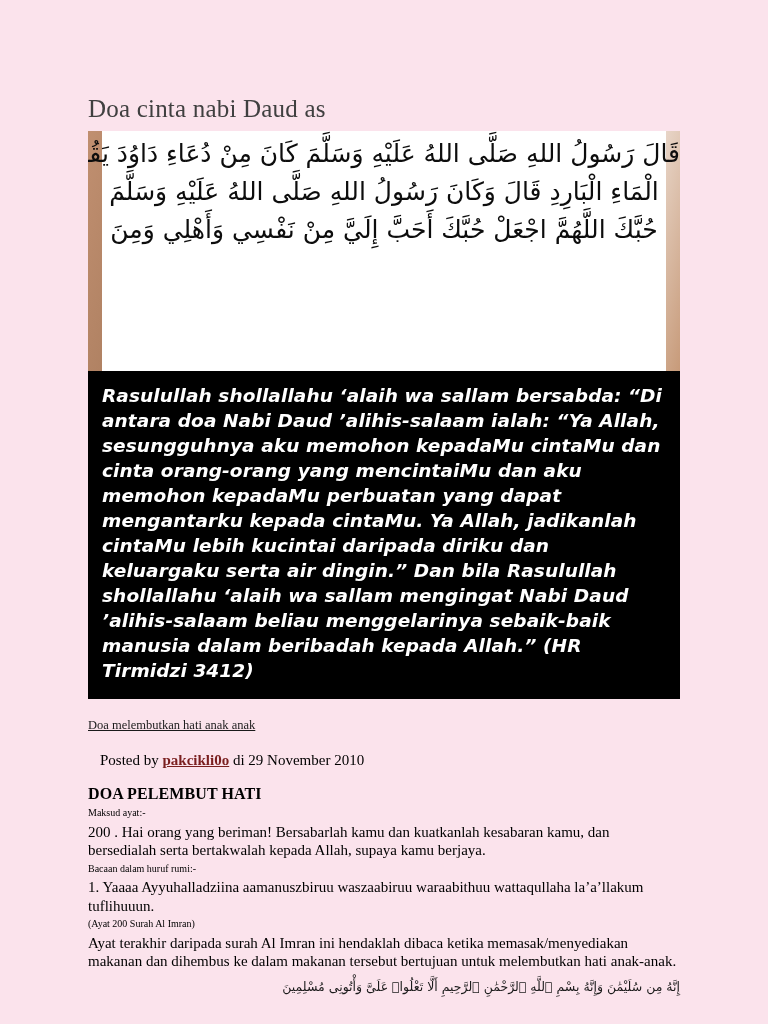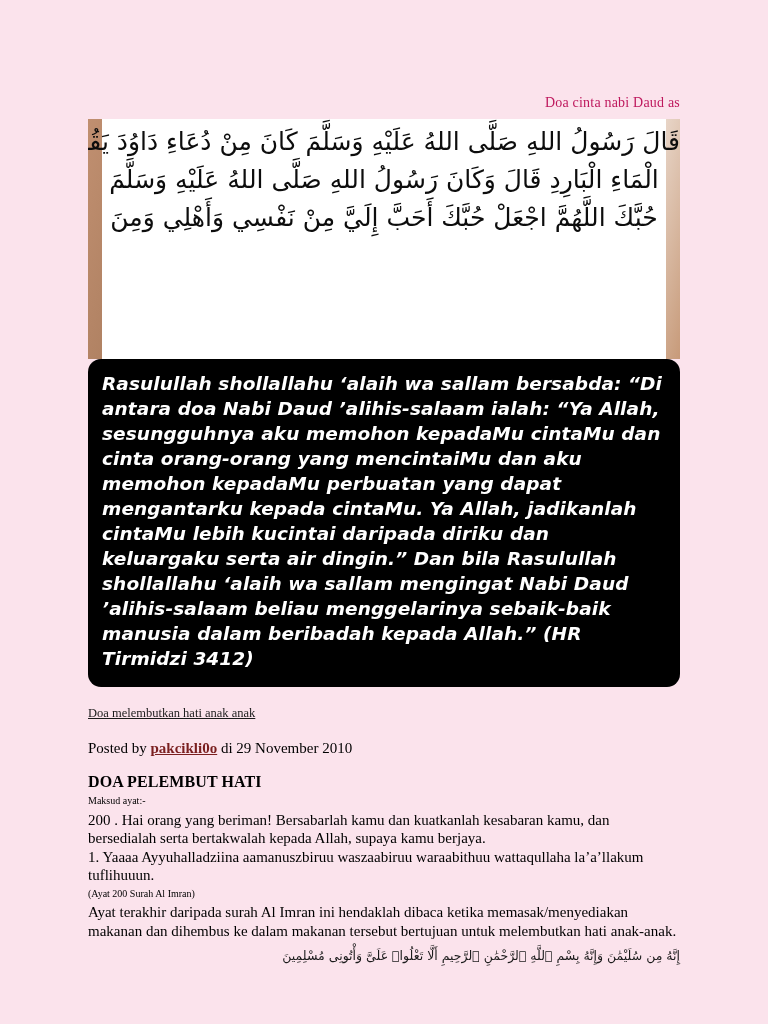--- a/index.html
+++ b/index.html
@@ -21,26 +21,25 @@
     box-sizing: border-box;
   }
   .content {
     position: absolute;
     left: 88px;
     top: 95px;
     width: 592px;
   }
   .doc-title {
     font-family: "Liberation Serif", serif;
-    font-size: 14px;
-    color: #be185d;
+    font-size: 25px;
+    color: #404040;
     margin: 0 0 8px 0;
     font-weight: normal;
     letter-spacing: 0.2px;
-    text-align: right;
   }
   
   .arabic-block {
     position: relative;
     width: 592px;
     height: 240px;
     background: linear-gradient(105deg, #c08f70 0%, #a87b5c 18%, #f2e8e0 30%, #ffffff 45%, #ffffff 72%, #f3e9e2 84%, #c79a79 100%);
     overflow: hidden;
   }
   .arabic-white {
@@ -68,21 +67,20 @@
     direction: rtl;
     unicode-bidi: bidi-override;
   }
   
   .black-block {
     width: 592px;
     background: #000000;
     color: #ffffff;
     padding: 12px 14px 16px 14px;
     box-sizing: border-box;
-    border-radius: 13px;
   }
   .black-text {
     font-family: "DejaVu Sans", sans-serif;
     font-style: italic;
     font-weight: bold;
     font-size: 18.5px;
     line-height: 25px;
     color: #ffffff;
     letter-spacing: 0.1px;
   }
@@ -96,21 +94,21 @@
     font-size: 12.5px;
     color: #1a1a1a;
     text-decoration: underline;
     display: inline-block;
     margin-bottom: 19px;
   }
   .posted {
     font-family: "Liberation Serif", serif;
     font-size: 15px;
     color: #000;
-    margin: 0 0 1px 0;
+    margin: 0 0 1px 12px;
   }
   .posted .author {
     color: #7a1f1f;
     text-decoration: underline;
     font-weight: bold;
   }
   .subtitle {
     font-family: "Liberation Serif", serif;
     font-size: 16px;
     font-weight: bold;
@@ -180,20 +178,21 @@
       <p class="posted">
         <span>Posted by </span><a class="author" href="#">pakcikli0o</a><span> di 29 November 2010</span>
       </p>
 
       <p class="subtitle">DOA PELEMBUT HATI</p>
 
 
       <p class="body-line">Maksud ayat:-</p>
       <p class="body-para">200 . Hai orang yang beriman! Bersabarlah kamu dan kuatkanlah kesabaran kamu, dan bersedialah serta bertakwalah kepada Allah, supaya kamu berjaya.</p>
 
+      <p class="body-line">Bacaan dalam huruf rumi:-</p>
       <p class="body-para">1. Yaaaa Ayyuhalladziina aamanuszbiruu waszaabiruu waraabithuu wattaqullaha la’a’llakum tuflihuuun.</p>
 
       <p class="body-line">(Ayat 200 Surah Al Imran)</p>
       <p class="body-para">Ayat terakhir daripada surah Al Imran ini hendaklah dibaca ketika memasak/menyediakan makanan dan dihembus ke dalam makanan tersebut bertujuan untuk melembutkan hati anak-anak.</p>
 
       <p class="footer-arabic">إِنَّهُ مِن سُلَيْمَٰنَ وَإِنَّهُ بِسْمِ ٱللَّهِ ٱلرَّحْمَٰنِ ٱلرَّحِيمِ أَلَّا تَعْلُوا۟ عَلَىَّ وَأْتُونِى مُسْلِمِينَ</p>
     </div>
 
   </div>
 </div>

